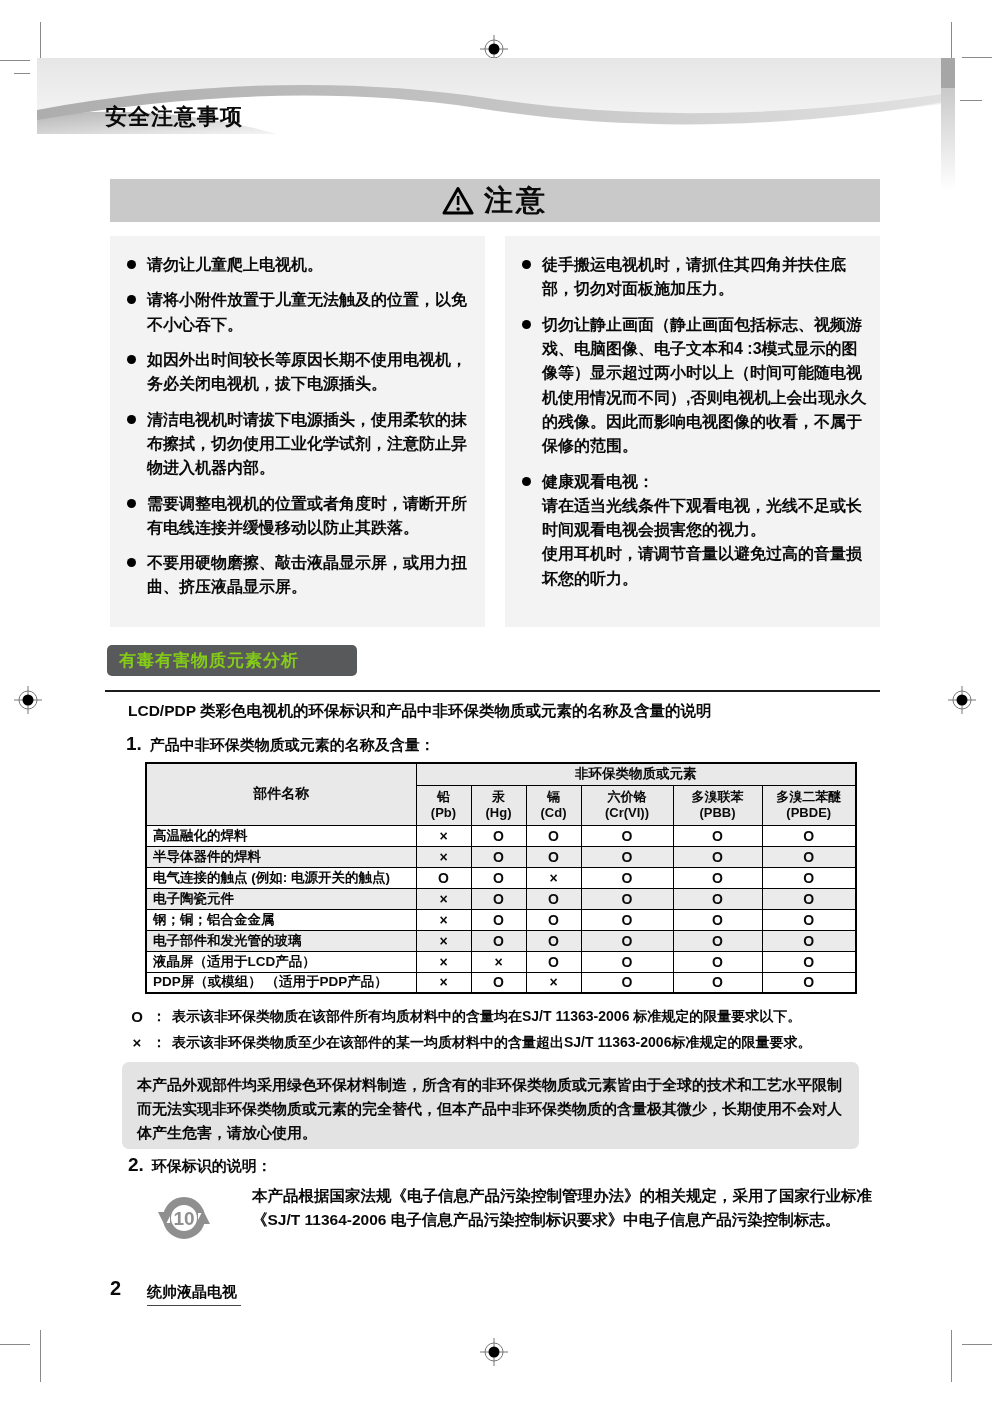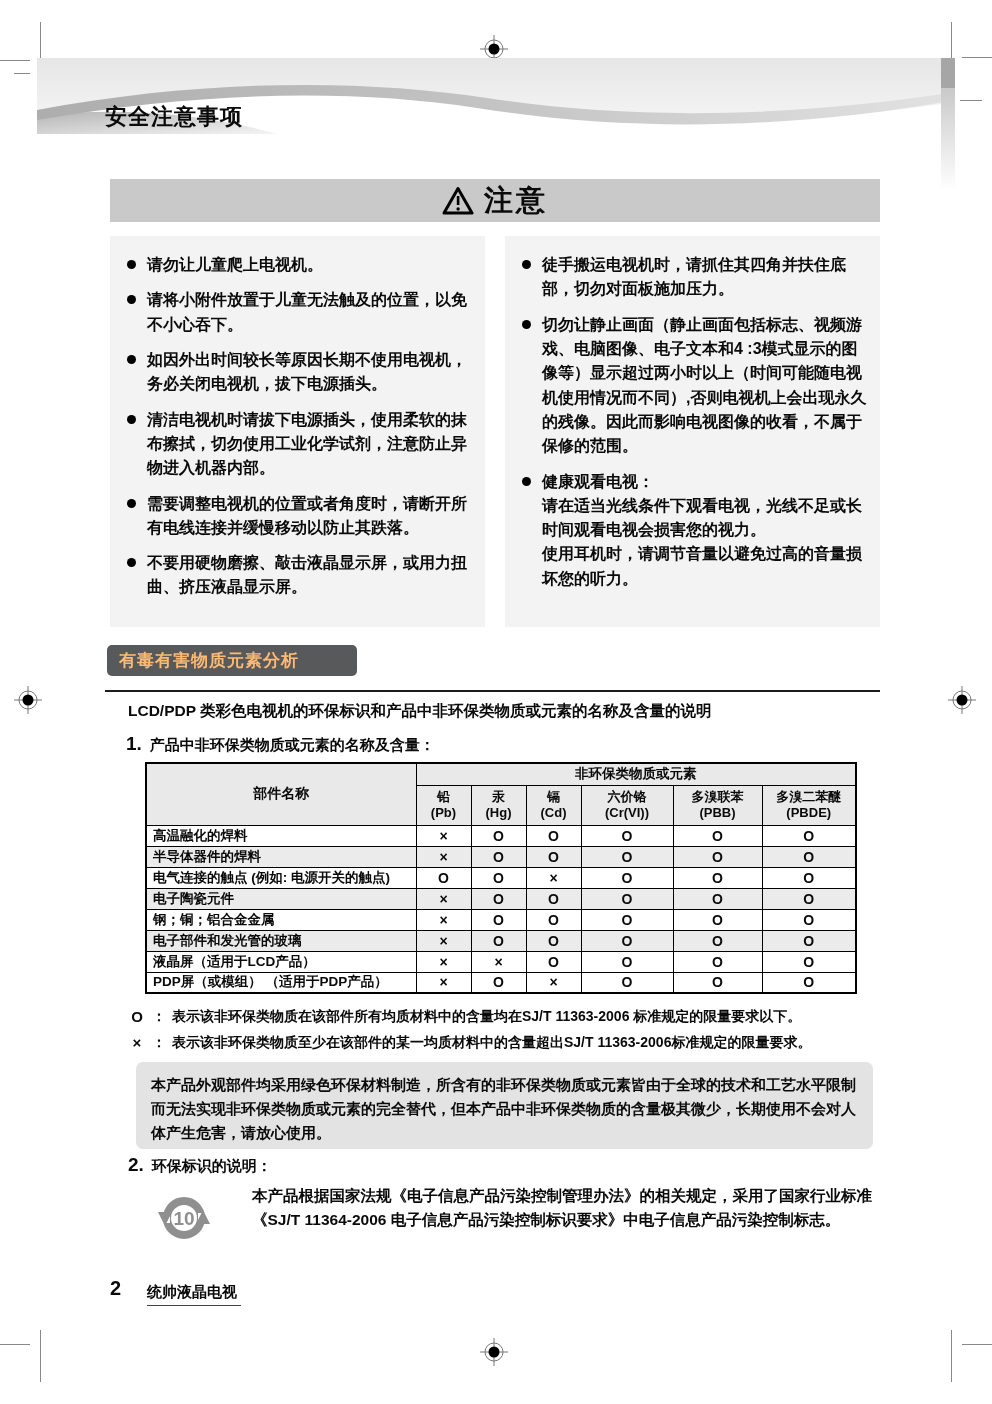--- a/index.html
+++ b/index.html
@@ -28,21 +28,21 @@
 
   
   .cbox { top:236px; width:375px; height:391px; background:#f3f3f3; padding:17px 13px 0 15px; }
   .cbox.left { left:110px; } .cbox.right { left:505px; }
   .bullet-item { display:flex; margin-bottom:11px; }
   .bullet-dot { width:9px; height:9px; border-radius:50%; background:#000; margin:7px 11px 0 2px; flex:none; }
   .bullet-text { flex:1; font-size:16px; font-weight:600; line-height:1.52; white-space:pre-line; }
 
   
   .section-chip { left:107px; top:645px; width:250px; height:31px; background:#58595b;
-                  border-radius:5px; color:#fdba74; font-size:17px; font-weight:700;
+                  border-radius:5px; color:#84cc16; font-size:17px; font-weight:700;
                   display:flex; align-items:center; padding-left:12px; letter-spacing:1px; }
   .section-rule { left:105px; top:690px; width:775px; height:2px; background:#1c1c1c; }
   .intro { left:128px; top:701px; width:750px; font-size:15.5px; font-weight:700; }
   .numbered { display:flex; align-items:baseline; }
   .num1 { left:126px; top:733px; }
   .numbered .num { font-size:19px; font-weight:700; margin-right:8px; }
   .numbered .ntitle { font-size:15px; font-weight:700; }
 
   
   table.haz { left:145px; top:762px; position:absolute; border-collapse:collapse;
@@ -57,21 +57,21 @@
   td.part { font-size:13.5px; font-weight:700; padding-left:6px; height:21px; }
   td.mark { text-align:center; font-size:14px; font-weight:600; }
   tr.shaded td { background:#ebebeb; }
 
   
   .legend-line { left:128px; width:760px; display:flex; font-size:14px; font-weight:700; }
   .legend-line .sym { width:18px; text-align:center; font-size:15px; }
   .legend-line .colon { margin:0 6px; }
 
   
-  .note-box { left:136px; top:1062px; width:737px; height:87px; background:#e3e3e3;
+  .note-box { left:122px; top:1062px; width:737px; height:87px; background:#e3e3e3;
               border-radius:7px; padding:11px 15px; font-size:15px; font-weight:600;
               line-height:1.6; }
 
   .num2 { left:128px; top:1154px; }
 
   
   .eco-icon { left:156px; top:1190px; width:56px; height:56px; }
   .eco-text { left:252px; top:1184px; width:630px; font-size:15.5px; font-weight:700; line-height:1.55; }
 
   

